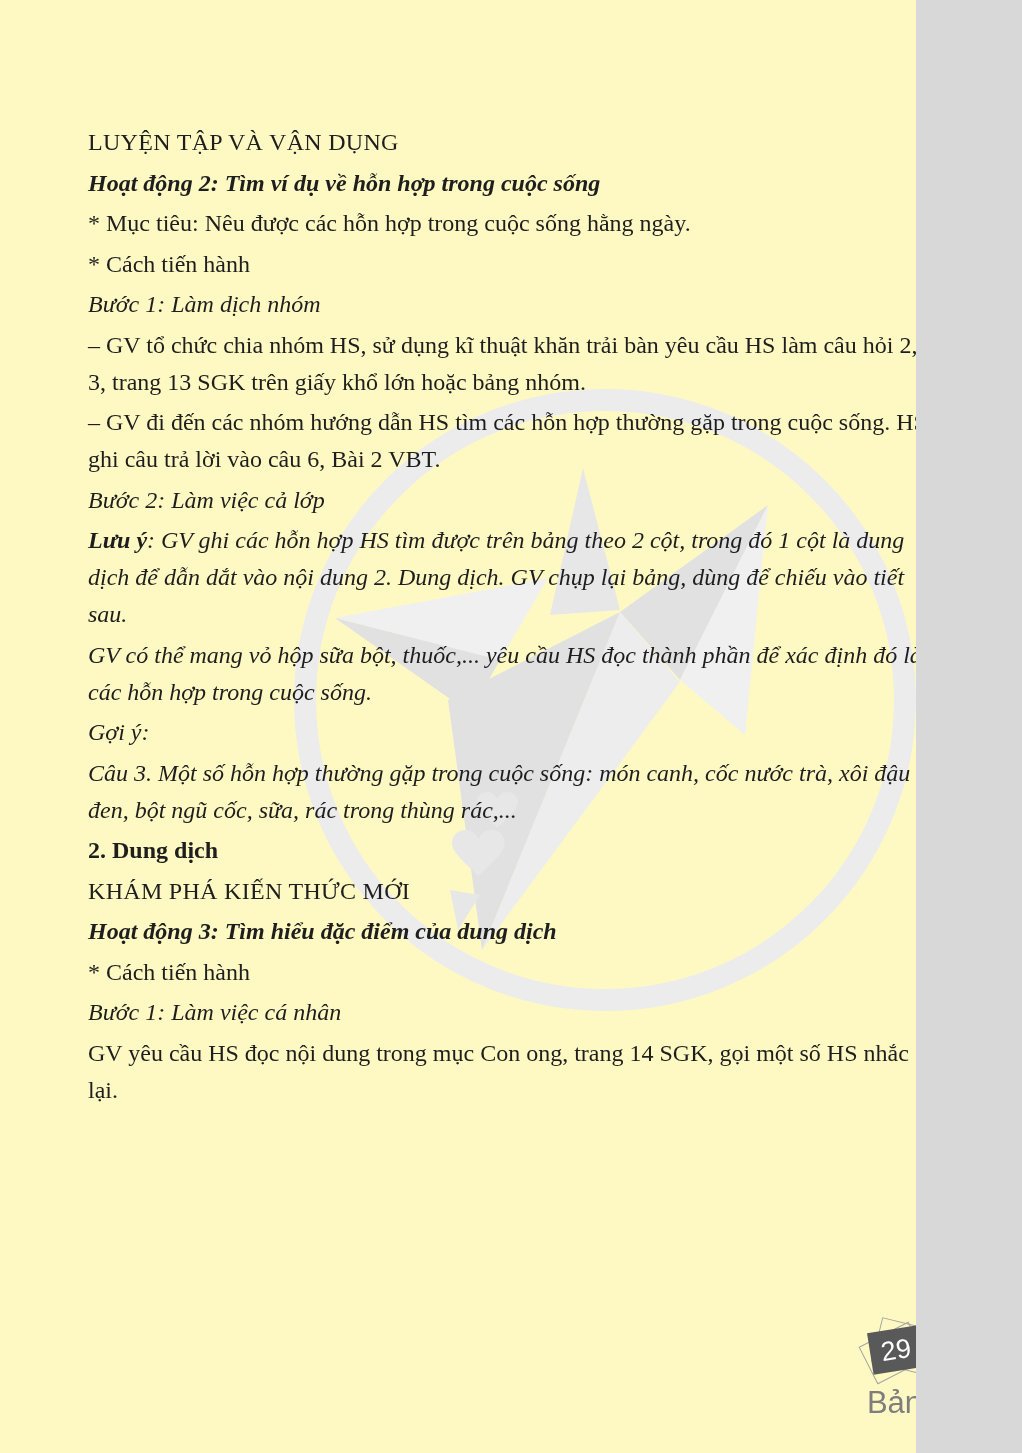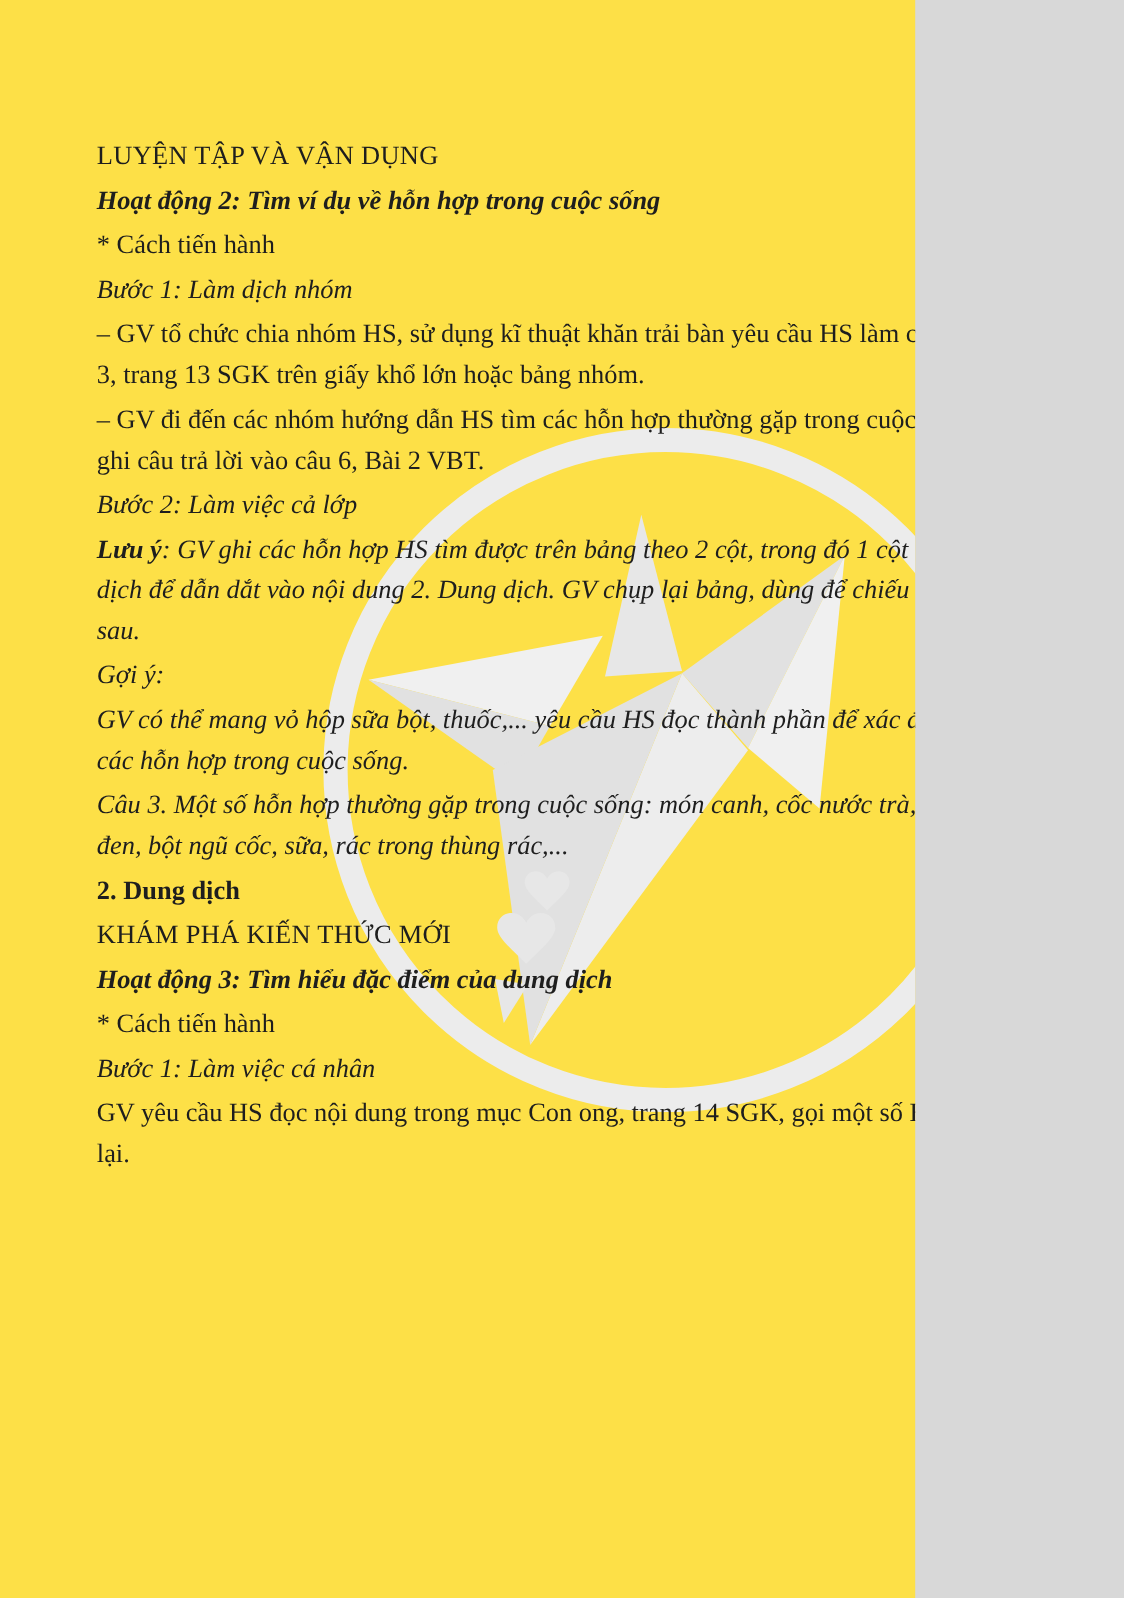--- a/index.html
+++ b/index.html
@@ -1,19 +1,19 @@
 <!DOCTYPE html>
 <html lang="vi"><head>
 <meta charset="utf-8">
 <style>
   html,body{margin:0;padding:0;background:#d8d8d8;}
   .page{
     position:relative;
-    width:832px;height:1453px;
-    background:#fde047;
+    width:916px;height:1453px;
+    background:#fef9c3;
     overflow:hidden;
     font-family:"Liberation Serif","DejaVu Serif",serif;
     color:#1e1e1e;
     text-decoration:underline;
   }
   
   .watermark{
     position:absolute;left:230px;top:330px;width:750px;height:750px;
     z-index:0;pointer-events:none;
   }
@@ -73,30 +73,31 @@
     <polygon points="390,282 252,620 218,370" fill="#e1e1e1"></polygon>
 
     <path d="M12,21C5,14 0,10 0,6C0,2 3,0 6,0C9,0 11,2 12,4C13,2 15,0 18,0C21,0 24,2 24,6C24,10 19,14 12,21Z" transform="translate(247,462) scale(1.7)" fill="#e7e7e7"></path>
     <path d="M12,21C5,14 0,10 0,6C0,2 3,0 6,0C9,0 11,2 12,4C13,2 15,0 18,0C21,0 24,2 24,6C24,10 19,14 12,21Z" transform="translate(222,500) scale(2.2)" fill="#e7e7e7"></path>
     <polygon points="220,560 250,565 228,600" fill="#e7e7e7"></polygon>
   </svg>
 
   <div class="content">
     <p class="caps">LUYỆN TẬP VÀ VẬN DỤNG</p>
     <p class="activity">Hoạt động 2: Tìm ví dụ về hỗn hợp trong cuộc sống</p>
+    <p>* Mục tiêu: Nêu được các hỗn hợp trong cuộc sống hằng ngày.</p>
     <p>* Cách tiến hành</p>
     <p class="italic">Bước 1: Làm dịch nhóm</p>
     <p class="justify">– GV tổ chức chia nhóm HS, sử dụng kĩ thuật khăn trải bàn yêu cầu HS làm câu hỏi 2, 3, trang 13 SGK trên giấy khổ lớn hoặc bảng nhóm.</p>
     <p class="justify">– GV đi đến các nhóm hướng dẫn HS tìm các hỗn hợp thường gặp trong cuộc sống. HS ghi câu trả lời vào câu 6, Bài 2 VBT.</p>
     <p class="italic">Bước 2: Làm việc cả lớp</p>
     <p class="italic justify">
       <span class="bi">Lưu ý</span><span>: GV ghi các hỗn hợp HS tìm được trên bảng theo 2 cột, trong đó 1 cột là dung dịch để dẫn dắt vào nội dung 2. Dung dịch. GV chụp lại bảng, dùng để chiếu vào tiết sau.</span>
     </p>
+    <p class="italic justify">GV có thể mang vỏ hộp sữa bột, thuốc,... yêu cầu HS đọc thành phần để xác định đó là các hỗn hợp trong cuộc sống.</p>
     <p class="italic">Gợi ý:</p>
-    <p class="italic justify">GV có thể mang vỏ hộp sữa bột, thuốc,... yêu cầu HS đọc thành phần để xác định đó là các hỗn hợp trong cuộc sống.</p>
     <p class="italic justify">Câu 3. Một số hỗn hợp thường gặp trong cuộc sống: món canh, cốc nước trà, xôi đậu đen, bột ngũ cốc, sữa, rác trong thùng rác,...</p>
     <p class="bold">2. Dung dịch</p>
     <p class="caps">KHÁM PHÁ KIẾN THỨC MỚI</p>
     <p class="activity">Hoạt động 3: Tìm hiểu đặc điểm của dung dịch</p>
     <p>* Cách tiến hành</p>
     <p class="italic">Bước 1: Làm việc cá nhân</p>
     <p class="justify">GV yêu cầu HS đọc nội dung trong mục Con ong, trang 14 SGK, gọi một số HS nhắc lại.</p>
   </div>
 
   <div class="badge-wrap">

